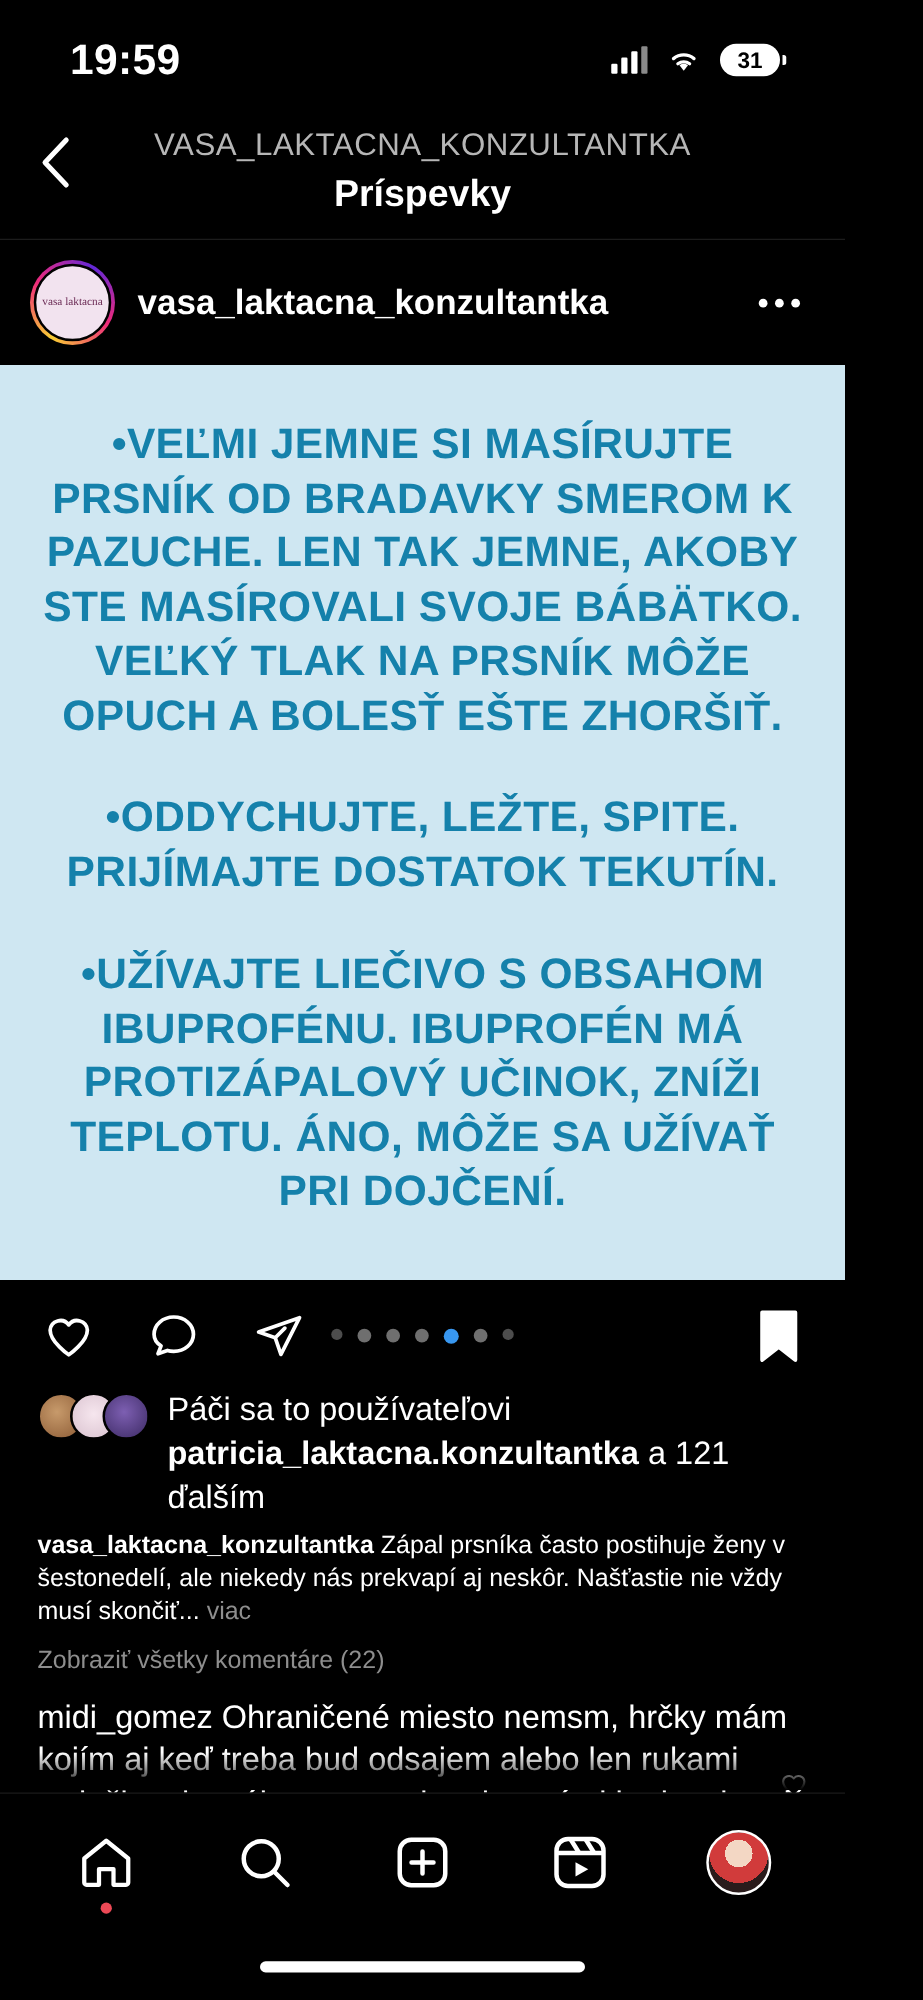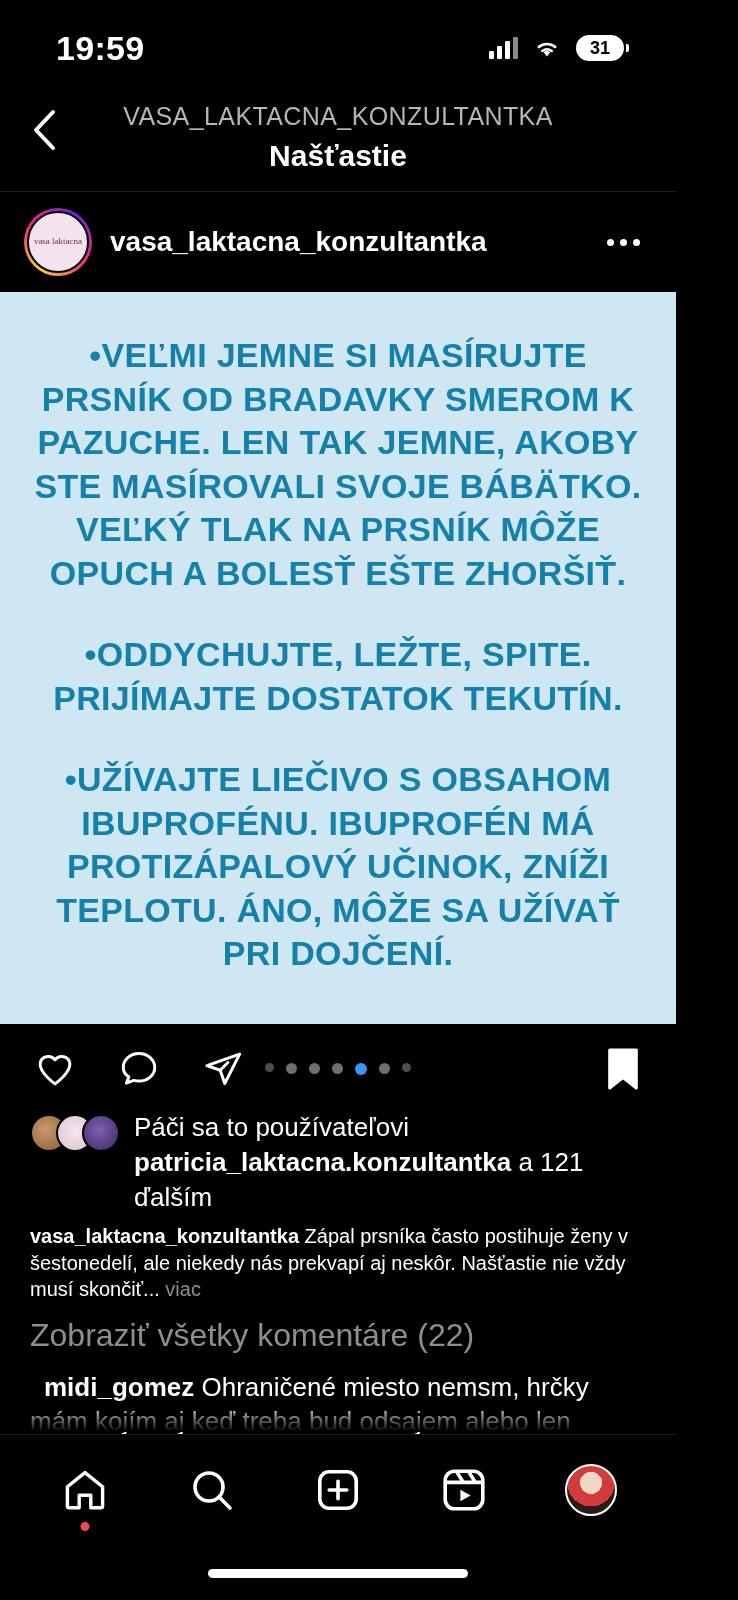--- a/index.html
+++ b/index.html
@@ -202,32 +202,32 @@
     padding: 8px 28px 0 30px;
     font-size: 20px;
     line-height: 1.33;
     color: #fff;
   }
   .caption b { font-weight: 700; }
   .caption .more { color: #8e8e8e; }
 
   .view-comments {
     padding: 14px 30px 0 30px;
-    font-size: 32px;
+    font-size: 20px;
     color: #8e8e8e;
   }
 
   .comment {
     padding: 16px 30px 0 30px;
     font-size: 26px;
     line-height: 1.33;
     color: #fff;
     position: relative;
   }
-  .comment b { font-weight: 700; margin-left: 14px; }
+  .comment b { font-weight: 400; }
   .comment .heart-small {
     position: absolute;
     right: 28px;
     top: 74px;
   }
   .fade {
     position: absolute;
     left: 0; right: 0;
     bottom: 168px;
     height: 30px;
@@ -296,21 +296,21 @@
     </div>
   </div>
 
   <div class="navbar">
     <div class="nav-back">
       <svg width="26" height="42" viewBox="0 0 26 42">
         <path d="M22 3L5 21l17 18" stroke="#fff" stroke-width="4" fill="none" stroke-linecap="round" stroke-linejoin="round"></path>
       </svg>
     </div>
     <div class="nav-sub">VASA_LAKTACNA_KONZULTANTKA</div>
-    <div class="nav-title">Našťastie</div>
+    <div class="nav-title">Príspevky</div>
   </div>
 
   <div class="post-header">
     <div class="avatar-ring">
       <div class="avatar-inner">vasa laktacna</div>
     </div>
     <div class="post-user">vasa_laktacna_konzultantka</div>
     <div class="dots">
       <span></span>
         <span></span>

